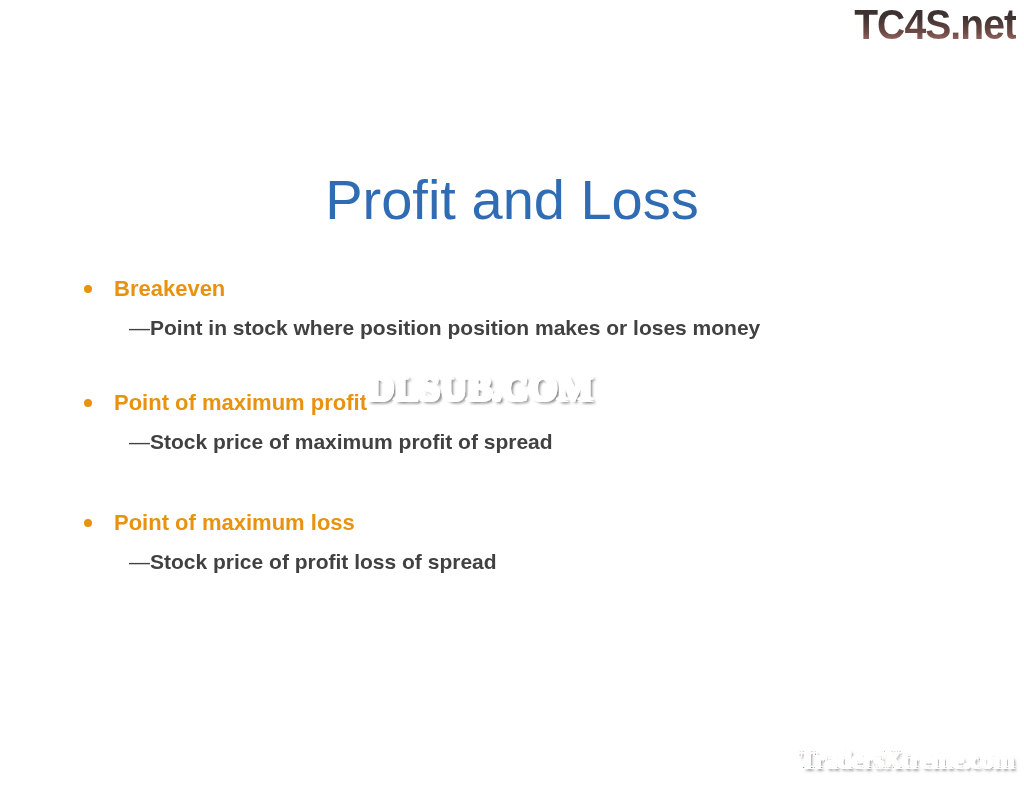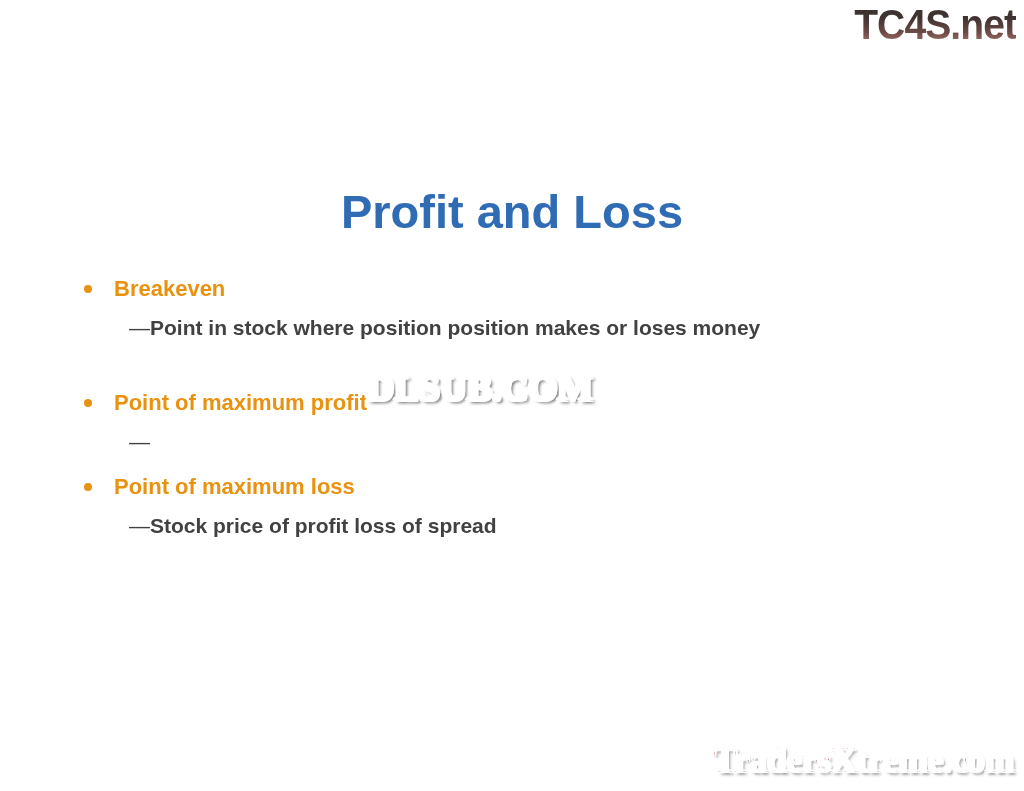--- a/index.html
+++ b/index.html
@@ -42,27 +42,27 @@
     color: transparent;
     -webkit-text-fill-color: transparent;
     white-space: nowrap;
     user-select: none;
   }
 
   
   .slide-title {
     position: absolute;
     left: 0;
-    top: 153px;
+    top: 134px;
     width: 1024px;
     text-align: center;
     color: #2f6cb3;
-    font-size: 47px;
+    font-size: 56px;
     line-height: 56px;
-    font-weight: 700;
+    font-weight: 400;
     letter-spacing: 0px;
     white-space: nowrap;
   }
 
   
   .body-list {
     position: absolute;
     left: 72px;
     top: 272px;
     width: 900px;
@@ -168,21 +168,21 @@
     white-space: nowrap;
   }
 
   
   .tx-logo {
     position: absolute;
     right: 10px;
     bottom: 14px;
     font-family: "Liberation Serif", serif;
     font-weight: bold;
-    font-size: 36px;
+    font-size: 26px;
     line-height: 34px;
     letter-spacing: -0.5px;
     background: linear-gradient(180deg,
                 #f0938c 0%,
                 #e4766e 28%,
                 #cf4b42 58%,
                 #d9655c 78%,
                 #efa39c 100%);
     -webkit-background-clip: text;
     background-clip: text;
@@ -220,20 +220,21 @@
       </div>
     </div>
 
     <div class="bullet-group g2">
       <div class="lvl1">
         <span class="marker"></span>
         <span>Point of maximum profit</span>
       </div>
       <div class="lvl2">
         <span class="marker">—</span>
+        <span>Stock price of maximum profit of spread</span>
       </div>
     </div>
 
     <div class="bullet-group g3">
       <div class="lvl1">
         <span class="marker"></span>
         <span>Point of maximum loss</span>
       </div>
       <div class="lvl2">
         <span class="marker">—</span>

